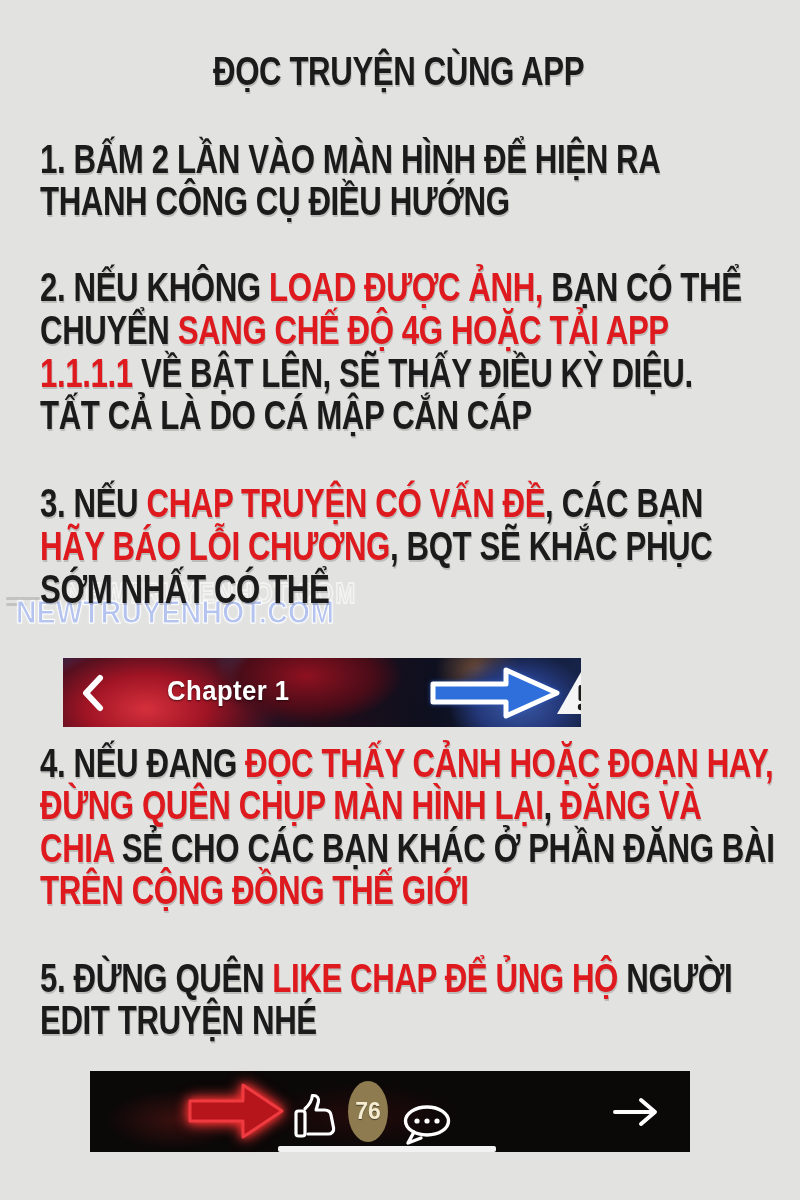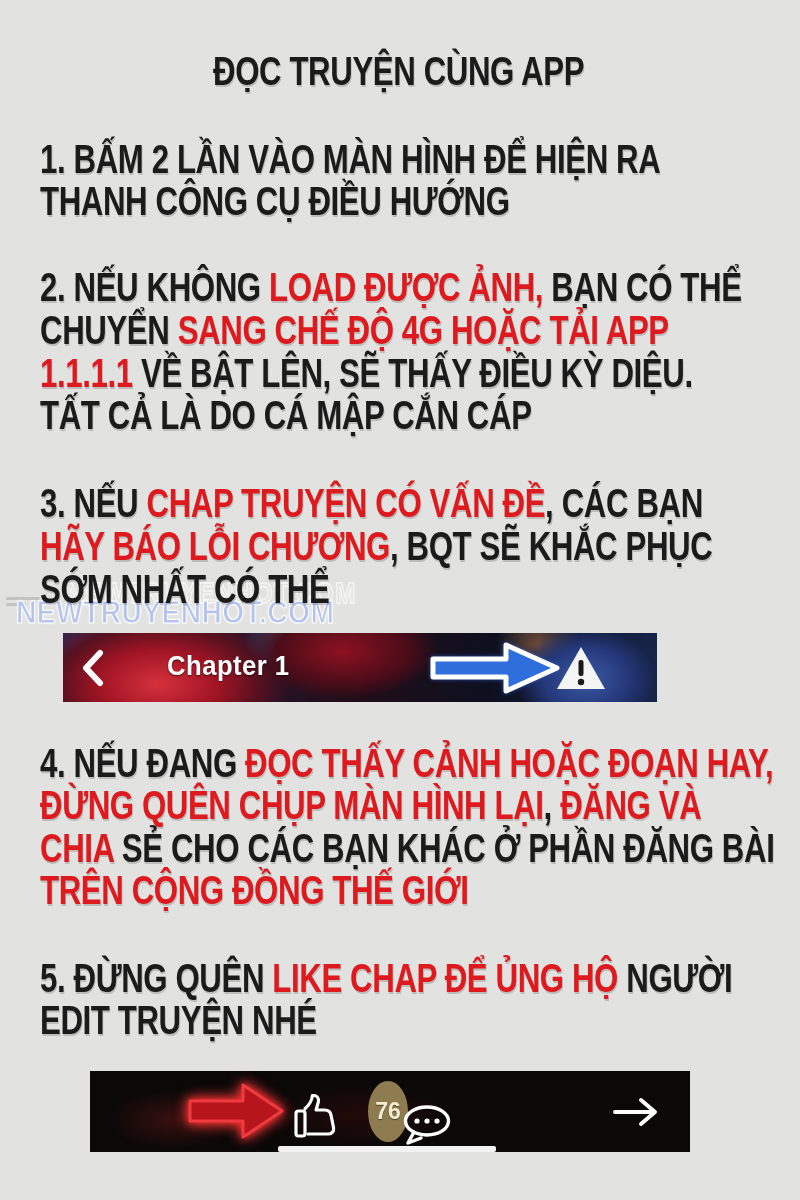--- a/index.html
+++ b/index.html
@@ -20,21 +20,21 @@
              letter-spacing:.5px;color:#b5c3ef;-webkit-text-stroke:1px #ffffff;
              text-shadow:0 0 3px rgba(255,255,255,.9);
              transform:scaleX(.88);transform-origin:0 0;z-index:1;white-space:nowrap;}
   .ghost{position:absolute;left:66px;top:576px;font-weight:700;font-size:30px;
          letter-spacing:2px;color:transparent;
          -webkit-text-stroke:2px rgba(255,255,255,.7);
          transform:scaleX(.8);transform-origin:0 0;z-index:0;white-space:nowrap;opacity:.8;}
   .dash{position:absolute;background:#a8a8a8;opacity:.55;height:3px;border-radius:2px;z-index:0;}
 
   
-  .navshot{position:absolute;left:63px;top:633px;width:594px;height:69px;z-index:3;
+  .navshot{position:absolute;left:63px;top:658px;width:518px;height:69px;z-index:3;
     overflow:hidden;
     background:
       radial-gradient(ellipse 95px 70px at 88% 66%, #3b5aa6 0%, #24387a 45%, rgba(20,30,60,0) 75%),
       radial-gradient(ellipse 60px 52px at 80% 16%, #6d4a35 0%, rgba(60,40,30,0) 70%),
       radial-gradient(ellipse 120px 60px at 47% 26%, #8e1120 0%, #4a0c18 55%, rgba(40,8,16,0) 80%),
       radial-gradient(ellipse 60px 40px at 38% 8%,  #46628f 0%, rgba(40,60,100,0) 75%),
       radial-gradient(ellipse 150px 85px at 16% 74%, #d5303c 0%, #a01424 40%, #55101f 68%, rgba(30,10,20,0) 88%),
       radial-gradient(ellipse 70px 60px at 4% 28%, #5c3a7d 0%, rgba(50,30,70,0) 75%),
       linear-gradient(95deg,#10182e 0%,#27142a 30%,#200d18 50%,#0d1020 72%,#17244a 100%); text-decoration: underline;}
   .navshot .back{position:absolute;left:18px;top:16px;}
@@ -50,21 +50,21 @@
   
   .toolbar{position:absolute;left:90px;top:1071px;width:600px;height:81px;z-index:3;
     background:
       radial-gradient(ellipse 90px 40px at 14% 60%, #38100f 0%, rgba(30,8,8,0) 75%),
       radial-gradient(ellipse 120px 40px at 45% 55%, #230a0a 0%, rgba(20,6,6,0) 80%),
       #0b0808;}
   .toolbar .redarrow{position:absolute;left:96px;top:9px;
       filter:drop-shadow(0 0 7px rgba(255,45,45,.9)) drop-shadow(0 0 3px rgba(255,60,60,.8));}
   .toolbar .thumb{position:absolute;left:203px;top:20px;}
   .badge{position:absolute;left:258px;top:10px;width:40px;height:61px;border-radius:50%;
-      background:#8e7c50;display:flex;align-items:center;justify-content:center;margin-left:20px;}
+      background:#8e7c50;display:flex;align-items:center;justify-content:center;}
   .badge span{color:#f6ecd2;font-weight:700;font-size:23px;text-shadow:0 1px 1px rgba(0,0,0,.5);}
   .toolbar .bubble{position:absolute;left:311px;top:34px;}
   .toolbar .nextarrow{position:absolute;left:522px;top:26px;}
   .homebar{position:absolute;left:188px;top:75px;width:218px;height:6px;background:#f2f2f2;border-radius:2px;}
 </style>
 </head>
 <body>
 
 <div class="page">
 

